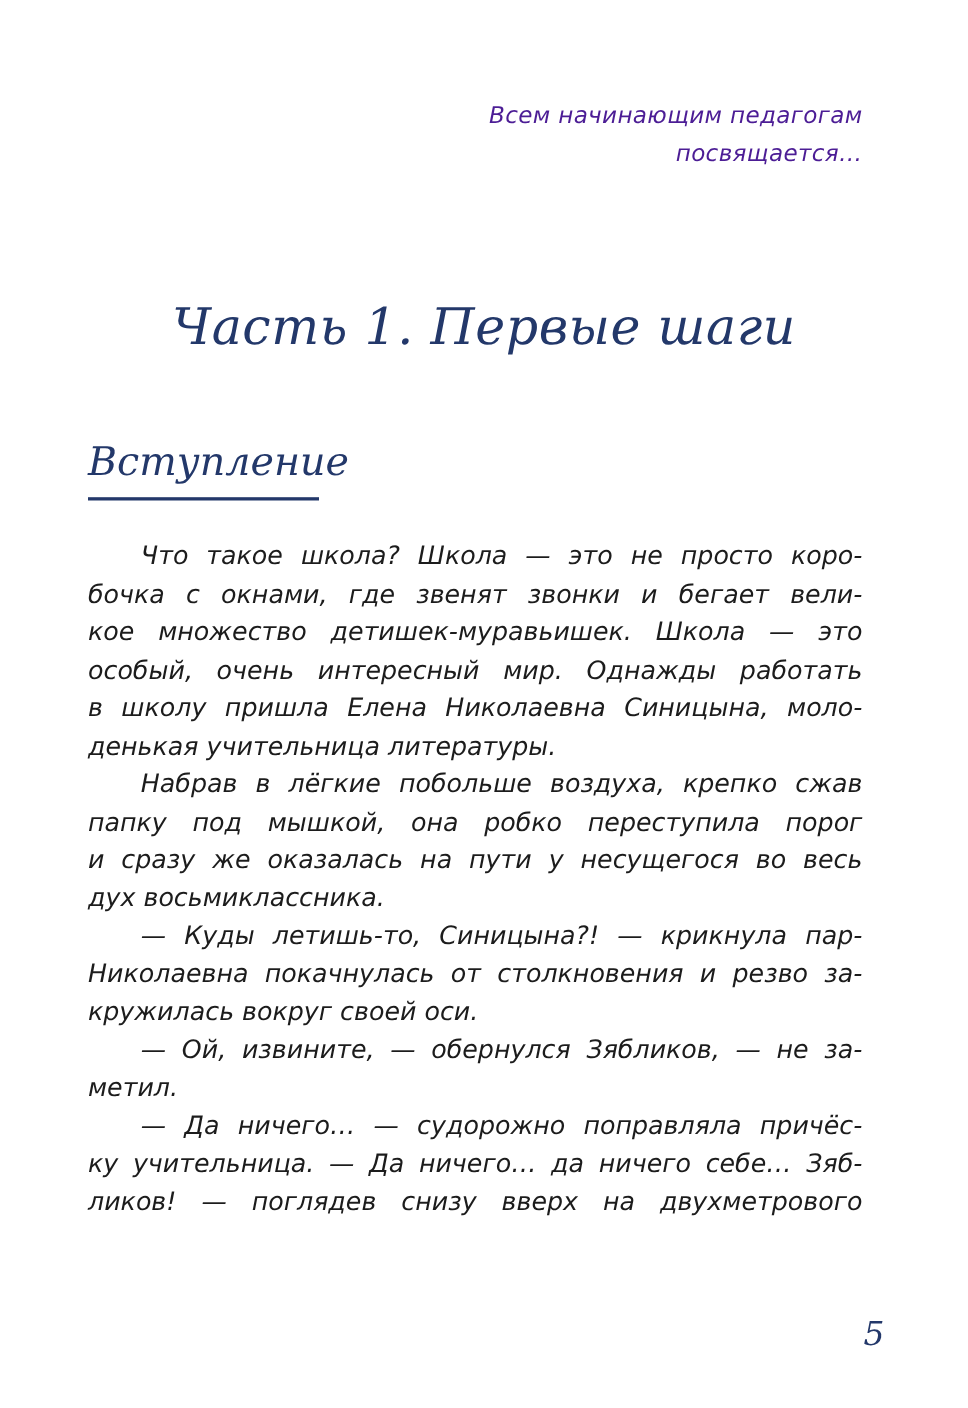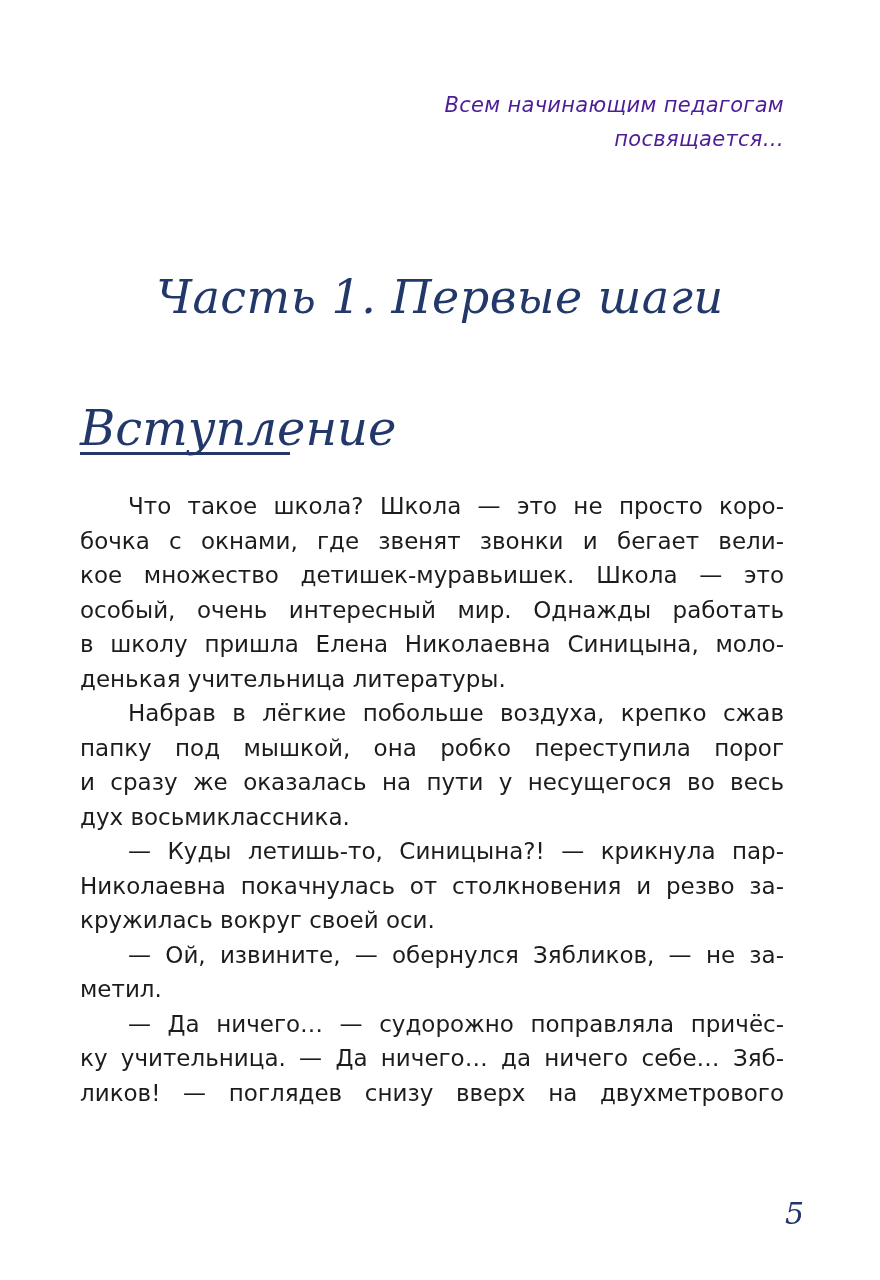--- a/index.html
+++ b/index.html
@@ -39,40 +39,41 @@
       font-size: 46px;
       color: #23386a;
       letter-spacing: 0.5px;
     }
     .section-heading {
       position: absolute;
       left: 80px;
       top: 400px;
       font-family: "DejaVu Serif", "Liberation Serif", serif;
       font-style: italic;
-      font-size: 48px;
+      font-size: 36px;
       color: #23386a;
     }
     .section-rule {
       position: absolute;
       left: 80px;
       top: 452px;
       width: 210px;
       height: 3px;
       background: #23386a;
     }
     .body-text {
       position: absolute;
       left: 80px;
       top: 489px;
       width: 704px;
       font-family: "DejaVu Sans", sans-serif;
       font-size: 23px;
       line-height: 34.5px;
       color: #1c1c1c;
+      font-style: italic;
     }
     .line {
       display: block;
       white-space: nowrap;
       text-align: justify;
       text-align-last: justify;
       height: 34.5px;
     }
     .line.last {
       text-align-last: left;

